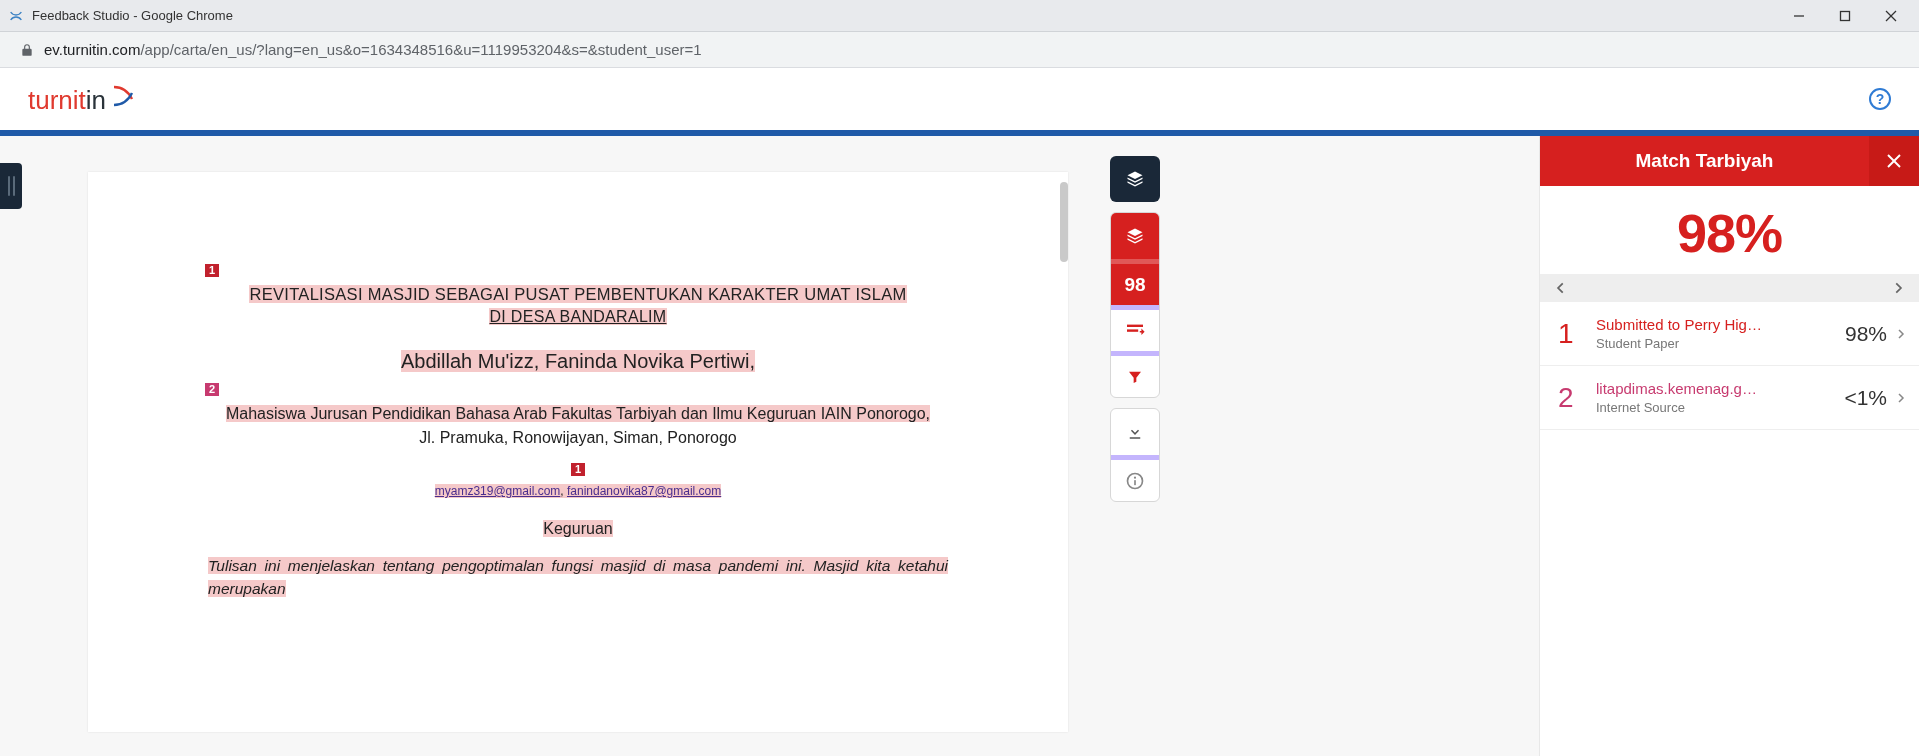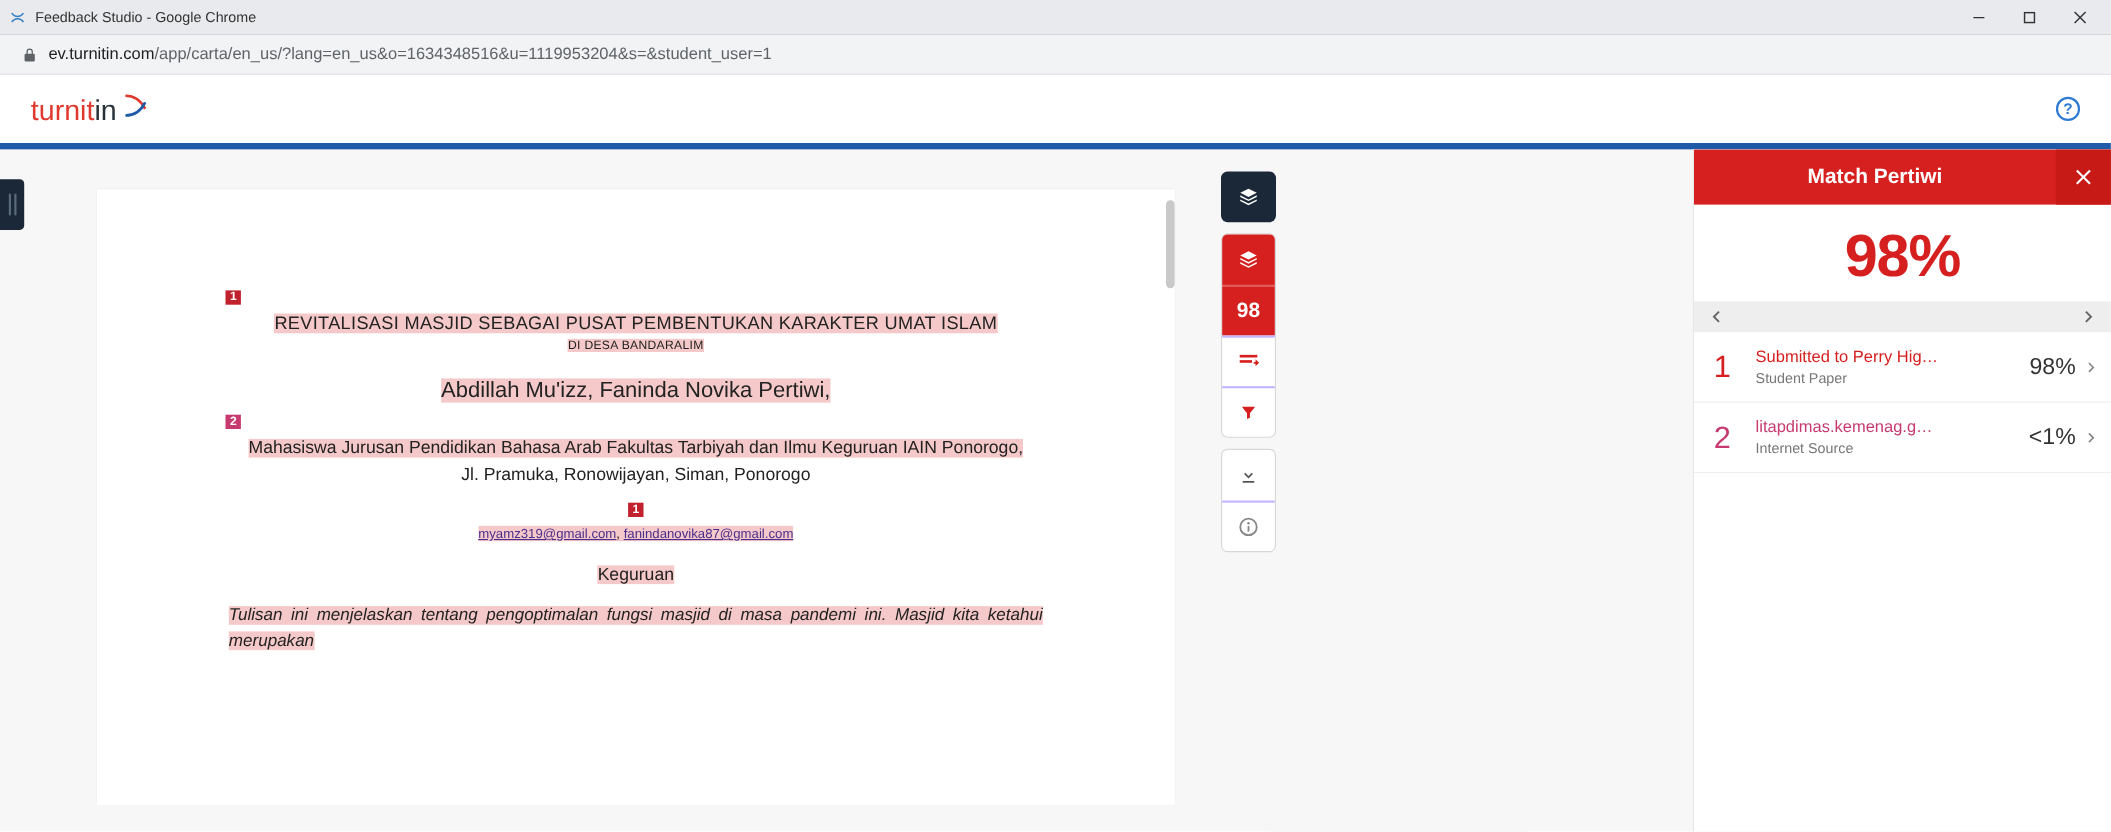--- a/index.html
+++ b/index.html
@@ -38,38 +38,38 @@
 .left-handle { position: absolute; left: 0; top: 27px; width: 22px; height: 46px; background: #1a2838; border-radius: 0 4px 4px 0; display: flex; align-items: center; justify-content: center; cursor: pointer; }
 .left-handle .grip { display: flex; gap: 3px; }
 .left-handle .grip span { width: 2px; height: 20px; background: #5a6a7a; border-radius: 1px; }
 
 
 .doc-wrap { position: absolute; left: 88px; top: 36px; width: 980px; height: 560px; background: #fff; box-shadow: 0 0 2px rgba(0,0,0,.1); overflow: hidden; }
 .doc { padding: 92px 120px 0 120px; font-family: Georgia, 'Times New Roman', serif; color: #222; text-align: center; }
 .marker { display: inline-block; background: #c1212d; color: #fff; font-size: 11px; font-weight: 700; padding: 1px 4px; line-height: 1; vertical-align: super; margin-right: 2px; font-family: Arial, sans-serif; }
 .hl { background: #f5c9c9; }
 .doc .title-line { font-size: 16.5px; letter-spacing: 0.3px; margin-bottom: 4px; }
-.doc .title-line2 { font-size: 11px; letter-spacing: 0.3px; margin-bottom: 24px; }
+.doc .title-line2 { font-size: 16px; letter-spacing: 0.3px; margin-bottom: 24px; text-decoration: underline; }
 .doc .authors { font-size: 20px; margin-bottom: 10px; }
 .doc .aff1 { font-size: 16px; margin-bottom: 6px; }
 .doc .aff2 { font-size: 16px; margin-bottom: 16px; }
 .doc .emails { font-size: 12px; margin-bottom: 22px; }
 .doc .emails a { color: #4a2e8e; text-decoration: underline; }
 .doc .abstrak { font-size: 16px; margin-bottom: 16px; }
 .doc .body { font-size: 15.5px; font-style: italic; text-align: justify; line-height: 1.5; }
 .marker-row { text-align: left; margin-left: -3px; margin-bottom: 1px; }
 
 .doc-scroll { position: absolute; right: -4px; top: 0; width: 14px; height: 100%; }
 .doc-scroll .thumb { position: absolute; top: 10px; right: 4px; width: 8px; height: 80px; background: #c9c9c9; border-radius: 4px; }
 
 
 .rtool { position: absolute; left: 1110px; top: 20px; width: 50px; display: flex; flex-direction: column; gap: 10px; }
 .rtool .group { border: 1px solid #d7d7d7; border-radius: 6px; overflow: hidden; background: #fff; }
 .rtool .btn { height: 46px; display: flex; flex-direction: column; align-items: center; justify-content: center; cursor: pointer; font-size: 12px; }
-.rtool .btn + .btn { border-top: 2px solid #c4b5fd; }
+.rtool .btn + .btn { border-top: 5px solid #c4b5fd; }
 .rtool .btn.dark { background: #1a2838; color: #fff; border-radius: 6px; }
 .rtool .btn.red { background: #d6201f; color: #fff; }
 .rtool .btn.red + .btn.red { border-top-color: rgba(255,255,255,.25); }
 .rtool .btn.red-plain { color: #d6201f; }
 .rtool .score { font-size: 19px; font-weight: 700; }
 .rtool .layers-icon, .rtool .layers-icon2 { width: 18px; height: 18px; }
 
 
 .panel { position: absolute; right: 0; top: 0; width: 380px; height: 100%; background: #fff; border-left: 1px solid #e8e8e8; display: flex; flex-direction: column; }
 .panel-header { height: 50px; background: #d6201f; color: #fff; display: flex; align-items: center; }
@@ -214,21 +214,21 @@
             <circle cx="12" cy="12" r="9" fill="none" stroke="currentColor" stroke-width="2"></circle>
             <circle cx="12" cy="8" r="1.3" fill="currentColor"></circle>
             <rect x="11" y="11" width="2" height="6" fill="currentColor"></rect>
           </svg>
       </div>
     </div>
   </div>
 
   <div class="panel">
     <div class="panel-header">
-      <div class="ph-title">Match Pertiwi</div>
+      <div class="ph-title">Match Tarbiyah</div>
       <div class="close">
         <svg width="18" height="18" viewBox="0 0 24 24">
             <line x1="4" y1="4" x2="20" y2="20" stroke="#fff" stroke-width="2.5"></line>
             <line x1="20" y1="4" x2="4" y2="20" stroke="#fff" stroke-width="2.5"></line>
           </svg>
       </div>
     </div>
     <div class="panel-big">98%</div>
     <div class="panel-nav">
       <span class="chev">

